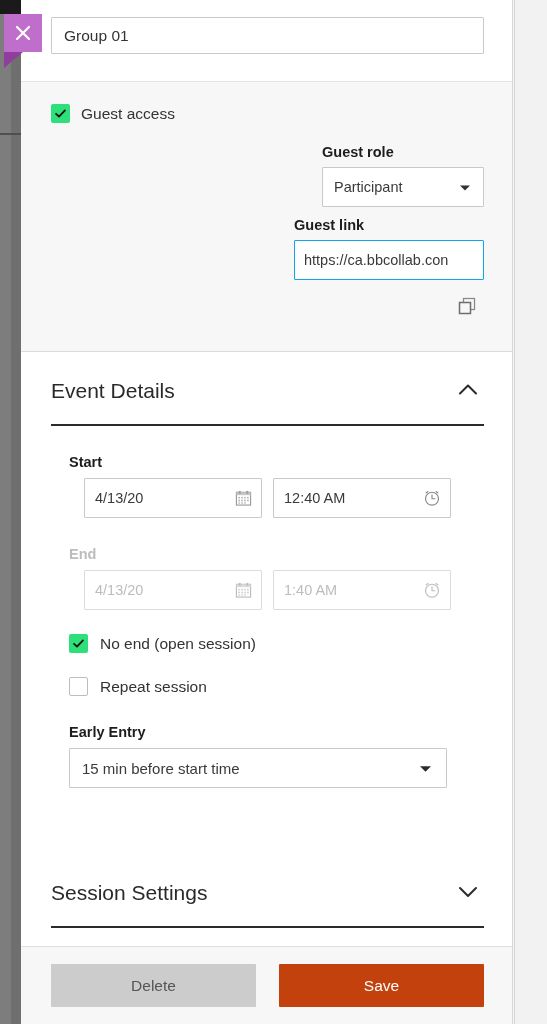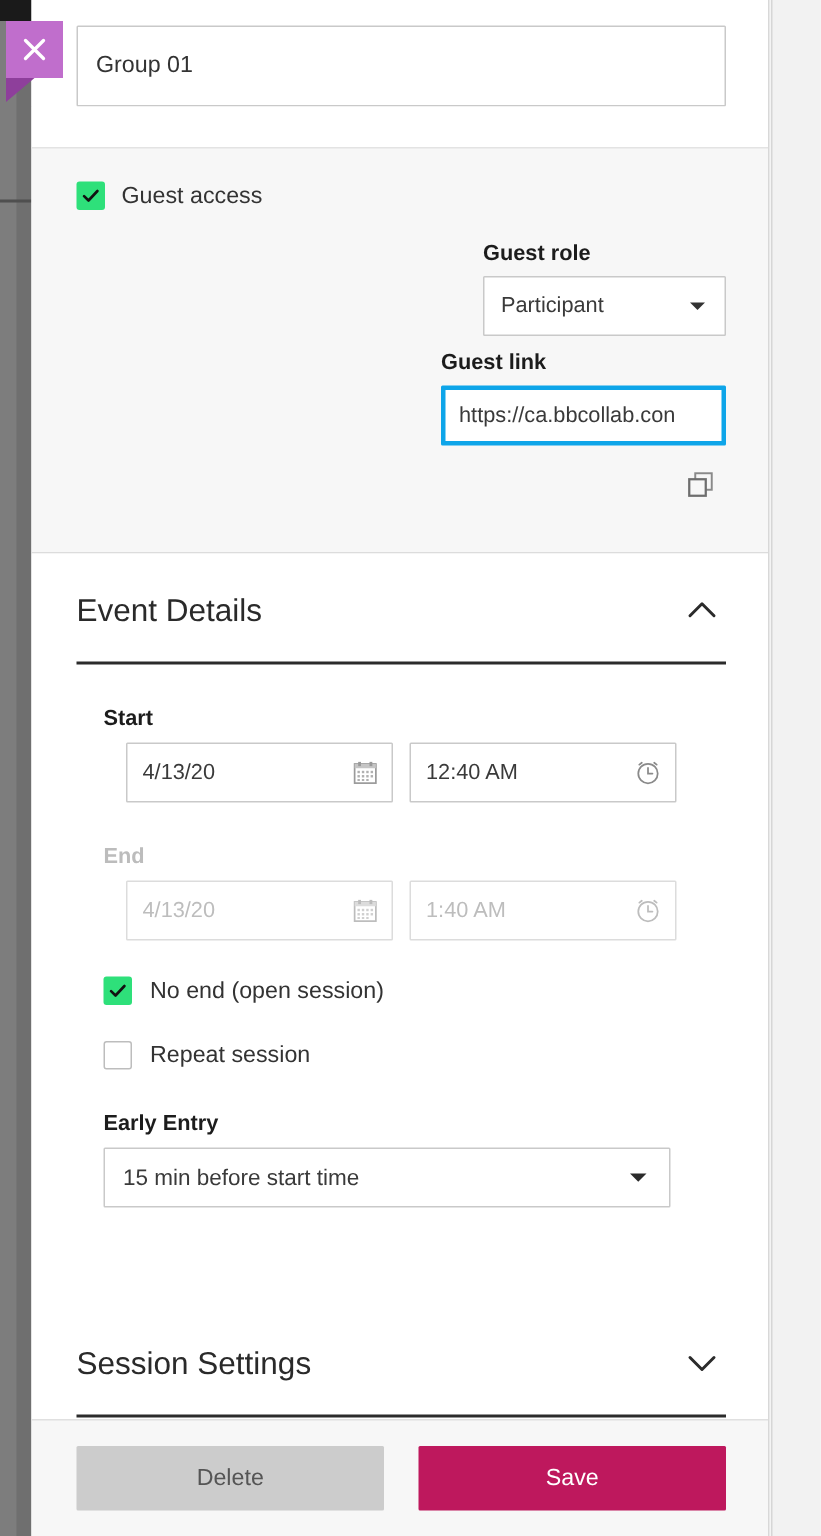--- a/index.html
+++ b/index.html
@@ -93,21 +93,21 @@
     z-index: 39;
   }
 
   
   .header {
     padding: 17px 28px 0 30px;
     background: #fff;
   }
   .name-input {
     width: 100%;
-    height: 54px;
+    height: 37px;
     border: 1px solid #c9c9c9;
     background: #fff;
     font-family: "Liberation Sans", sans-serif;
     font-size: 15.5px;
     color: #333;
     padding: 0 12px;
     outline: none;
     border-radius: 1px;
   }
   .join-btn {
@@ -176,21 +176,21 @@
     cursor: pointer;
     border-radius: 1px;
   }
   .select-box .caret {
     position: absolute; right: 12px; top: 50%;
     transform: translateY(-50%);
   }
 
   .text-box {
     width: 190px; height: 40px;
-    border: 3px solid #0ea5e9;
+    border: 1px solid #0ea5e9;
     background: #fff;
     display: flex; align-items: center;
     padding: 0 9px;
     font-size: 14.5px;
     color: #3a3a3a;
     overflow: hidden;
     white-space: nowrap;
     border-radius: 1px;
   }
   .copy-btn {
@@ -304,21 +304,21 @@
   .btn {
     height: 43px;
     flex: 1 1 0;
     border: none;
     font-family: "Liberation Sans", sans-serif;
     font-size: 15.5px;
     cursor: pointer;
     border-radius: 1px;
   }
   .btn-delete { background: #cccccc; color: #555; }
-  .btn-save { background: #be185d; color: #fff; margin-left: 12px; }
+  .btn-save { background: #c2410c; color: #fff; margin-left: 12px; }
 </style>
 </head>
 <body>
 
 <div id="root">
 
   <div class="left-rail">
     <div class="left-rail-inner"></div>
     <div class="left-rail-divider"></div>
   </div>

